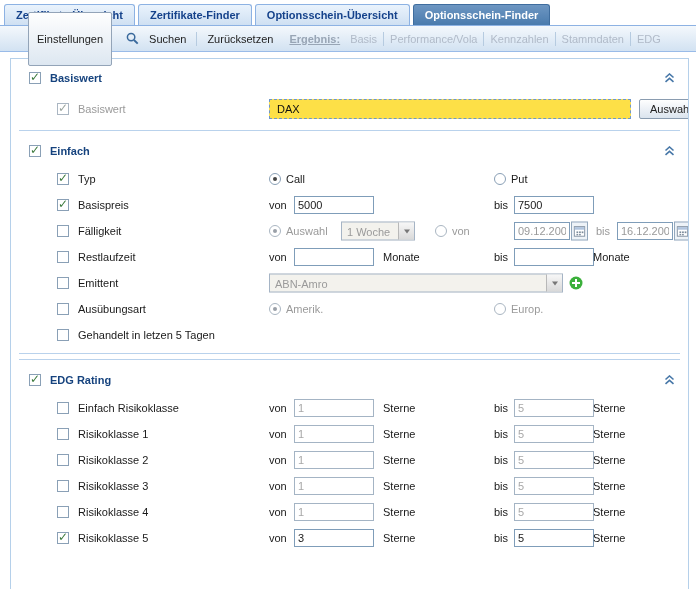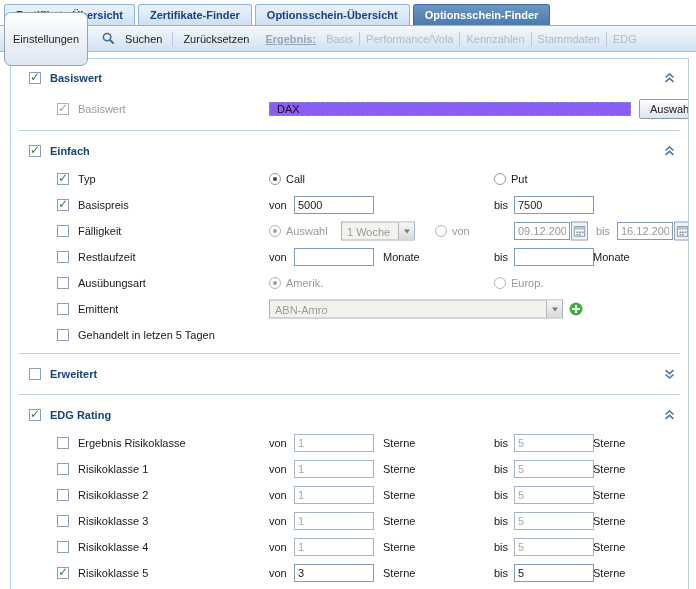--- a/index.html
+++ b/index.html
@@ -9,22 +9,22 @@
 
   
   .tabs{display:flex;gap:3px;padding:4px 0 0 4px;border-bottom:1px solid #8db2e3;background:#fff;}
   .tab{font-weight:bold;font-size:11px;color:#15428b;background:linear-gradient(#eaf3fc,#cfe0f2);
        border:1px solid #8db2e3;border-bottom:none;border-radius:3px 3px 0 0;padding:4px 11px 4px;cursor:pointer;white-space:nowrap;}
   .tab.active{background:linear-gradient(#6d96c2,#4a7bad);color:#fff;border-color:#3f6d9e;}
 
   
   .toolbar{height:26px;display:flex;align-items:center;background:linear-gradient(#f4f8fc,#d2e2f2);
            border-bottom:1px solid #99bbe8;padding:0 4px;}
-  .tb-btn{border:1px solid #93a4b8;background:linear-gradient(#fefefe,#dde7f1);border-radius:7px;
-          font-size:11px;padding:20px 8px;margin-right:8px;color:#222;cursor:pointer;font-family:inherit;}
+  .tb-btn{border:1px solid #93a4b8;background:linear-gradient(#fefefe,#dde7f1);border-radius:2px;
+          font-size:11px;padding:20px 8px;margin-right:8px;color:#222;cursor:pointer;font-family:inherit;margin-left:24px;}
   .tb-flat{display:flex;align-items:center;gap:10px;padding:2px 6px;color:#222;cursor:pointer;white-space:nowrap;}
   .tb-vsep{width:1px;height:14px;background:#b6cbe0;margin:0 4px;}
   .tb-ergebnis{font-weight:bold;color:#98a5b5;margin:0 8px 0 10px;text-decoration:underline;}
   .tb-dis{color:#b0bac8;margin:0 2px;white-space:nowrap;}
 
   
   .content{margin:6px 7px 0 10px;border:1px solid #b5d0ea;border-bottom:none;background:#fff;
            height:533px;overflow:hidden;padding-top:4px;}
   .sep{height:1px;background:#b9d2ec;margin:5px 8px;}
 
@@ -53,21 +53,21 @@
          display:inline-block;position:relative;vertical-align:middle;cursor:pointer;}
   .radio.sel::after{content:"";position:absolute;left:3px;top:3px;right:3px;bottom:3px;background:#454545;border-radius:50%;}
   .radio.dis{border-color:#aab6c2;}
   .radio.dis.sel::after{background:#9aa0a8;}
   .radio-wrap{display:inline-flex;align-items:center;gap:5px;}
 
   
   .txt{height:18px;border:1px solid #7f9db9;font-size:11px;padding:1px 3px;width:80px;font-family:inherit;color:#1a1a1a;background:#fff;}
   .txt.dis{color:#a8a8a8;border-color:#a4b4c4;}
   .txt.date{width:56px;color:#999;}
-  .dashed{border:1px dashed #6f96c8;height:14px;width:362px;display:flex;align-items:center;padding:0 7px;background:#8b5cf6;color:#111;}
+  .dashed{border:1px dashed #6f96c8;height:20px;width:362px;display:flex;align-items:center;padding:0 7px;background:#fde047;color:#111;}
   .btn{border:1px solid #8a9cb0;background:linear-gradient(#fefefe,#dbe4ee);border-radius:2px;
        font-size:11px;padding:3px 10px;cursor:pointer;font-family:inherit;color:#222;}
   .combo{display:inline-flex;align-items:center;border:1px solid #a5b4c5;background:#f3f2ed;height:19px;}
   .combo .cval{padding:0 5px;color:#9a9a9a;width:56px;overflow:hidden;white-space:nowrap;}
   .combo.wide .cval{width:276px;}
   .combo .arrow{width:16px;height:100%;background:linear-gradient(#f7f7f7,#d9d9d9);border-left:1px solid #b8b8b8;
                 display:flex;align-items:center;justify-content:center;}
   .tri{width:0;height:0;border-left:3px solid transparent;border-right:3px solid transparent;border-top:4px solid #777;}
   .calbtn{width:17px;height:19px;border:1px solid #93a8bd;background:#eef3f8;display:inline-flex;
           align-items:center;justify-content:center;cursor:pointer;padding:0;}
@@ -220,83 +220,73 @@
       <span class="abs at258 lbl">von</span>
       <input class="abs at283 txt" value="" style="">
       <span class="abs at372 lbl">Monate</span>
       <span class="abs at482 lbl">bis</span>
       <input class="abs at503 txt" value="" style="">
       <span class="abs at582 lbl">Monate</span>
     </div>
 
     <div class="row">
       <span class="cb"></span>
-      <span class="lbl">Ausübungsart</span>
-      <span class="abs at258 radio-wrap">
-        <span class="radio dis sel"></span>
-        <span class="lbl dis">Amerik.</span>
-      </span>
-      <span class="abs at482 radio-wrap">
-        <span class="radio dis"></span>
-        <span class="lbl dis">Europ.</span>
-      </span>
-    </div>
-
-    <div class="row">
-      <span class="cb"></span>
       <span class="lbl">Emittent</span>
       <span class="abs at258 combo wide">
         <span class="cval">ABN-Amro</span>
         <span class="arrow">
             <span class="tri"></span>
           </span>
       </span>
       <span class="abs at558" style="line-height:0;cursor:pointer;">
         <svg width="14" height="14" viewBox="0 0 14 14">
             <circle cx="7" cy="7" r="6.5" fill="#3bb03b"></circle>
             <rect x="6" y="3" width="2" height="8" fill="#fff"></rect>
             <rect x="3" y="6" width="8" height="2" fill="#fff"></rect>
           </svg>
       </span>
     </div>
 
     <div class="row">
       <span class="cb"></span>
+      <span class="lbl">Ausübungsart</span>
+      <span class="abs at258 radio-wrap">
+        <span class="radio dis sel"></span>
+        <span class="lbl dis">Amerik.</span>
+      </span>
+      <span class="abs at482 radio-wrap">
+        <span class="radio dis"></span>
+        <span class="lbl dis">Europ.</span>
+      </span>
+    </div>
+
+    <div class="row">
+      <span class="cb"></span>
       <span class="lbl">Gehandelt in letzen 5 Tagen</span>
     </div>
 
     <div class="sep"></div>
 
-    <div class="sec-head">
-      <span class="cb"></span>
-      <span class="sec-title">Erweitert</span>
-      <span class="chev">
-        <svg width="11" height="10" viewBox="0 0 11 10">
-            <path d="M1.5 1.2 L5.5 4.7 L9.5 1.2" fill="none" stroke="#4878a8" stroke-width="1.6"></path>
-            <path d="M1.5 5.5 L5.5 9 L9.5 5.5" fill="none" stroke="#4878a8" stroke-width="1.6"></path>
-          </svg>
-      </span>
-    </div>
 
     <div class="sep"></div>
 
     <div class="sec-head">
       <span class="cb checked"></span>
       <span class="sec-title">EDG Rating</span>
       <span class="chev">
         <svg width="11" height="10" viewBox="0 0 11 10">
             <path d="M1.5 4.5 L5.5 1 L9.5 4.5" fill="none" stroke="#4878a8" stroke-width="1.6"></path>
             <path d="M1.5 8.8 L5.5 5.3 L9.5 8.8" fill="none" stroke="#4878a8" stroke-width="1.6"></path>
           </svg>
       </span>
     </div>
 
     <div class="row">
       <span class="cb"></span>
-      <span class="lbl">Ergebnis Risikoklasse</span>
+      <span class="lbl">Einfach Risikoklasse</span>
       <span class="abs at258 lbl">von</span>
       <input class="abs at283 txt dis" value="1" style="">
       <span class="abs at372 lbl">Sterne</span>
       <span class="abs at482 lbl">bis</span>
       <input class="abs at503 txt dis" value="5" style="">
       <span class="abs at582 lbl">Sterne</span>
     </div>
 
     <div class="row">
       <span class="cb"></span>

